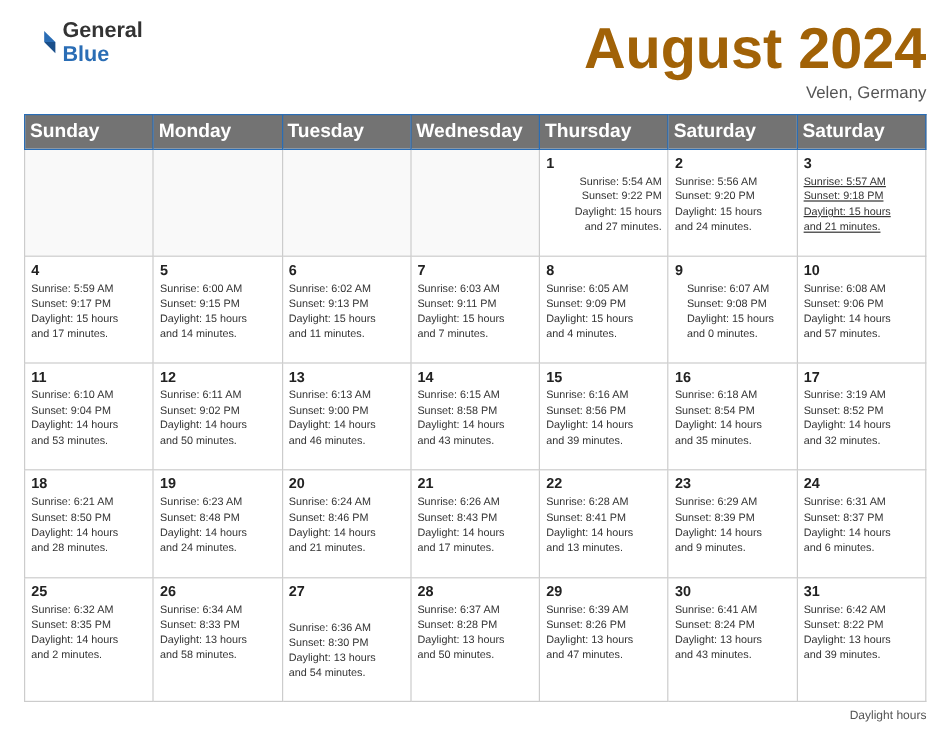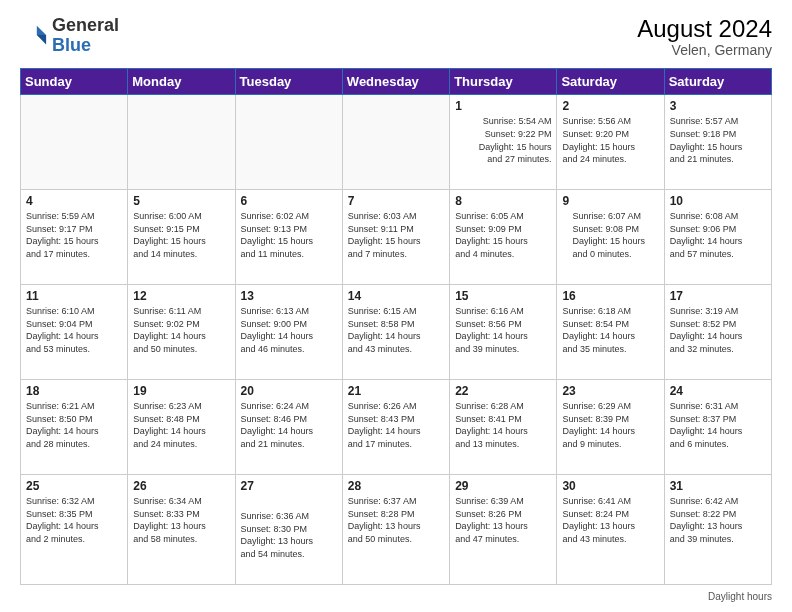--- a/index.html
+++ b/index.html
@@ -36,39 +36,39 @@
     .logo-general { color: #333; }
     .logo-blue { color: #2a6db5; }
     .logo-icon {
       width: 28px;
       height: 28px;
     }
     .title-block {
       text-align: right;
     }
     .month-title {
-      font-size: 24px;
-      font-weight: normal;
-      color: #000000;
+      font-size: 48px;
+      font-weight: bold;
+      color: #a16207;
       line-height: 1.1;
     }
     .location {
       font-size: 14px;
       color: #555;
     }
     .calendar-table {
       width: 100%;
       border-collapse: collapse;
       flex: 1;
       table-layout: fixed;
     }
     .calendar-table th {
-      background: #4c1d95;
+      background: #737373;
       color: #fff;
-      font-size: 13px;
+      font-size: 16px;
       font-weight: bold;
       padding: 5px 4px;
       text-align: left;
       border: 1px solid #2a6db5;
     }
     .calendar-table td {
       border: 1px solid #ccc;
       vertical-align: top;
       padding: 4px 5px;
       font-size: 9.5px;
@@ -146,21 +146,21 @@
           </td>
           <td>
             <div class="day-number">2</div>
             <div class="day-info" style="white-space: pre-line;">Sunrise: 5:56 AM
 Sunset: 9:20 PM
 Daylight: 15 hours
 and 24 minutes.</div>
           </td>
           <td>
             <div class="day-number">3</div>
-            <div class="day-info" style="white-space: pre-line;">Sunrise: 5:57 AM
+            <div class="day-info" style="white-space: pre-line; text-decoration: underline;">Sunrise: 5:57 AM
 Sunset: 9:18 PM
 Daylight: 15 hours
 and 21 minutes.</div>
           </td>
         </tr>
         <tr>
           <td>
             <div class="day-number">4</div>
             <div class="day-info" style="white-space: pre-line;">Sunrise: 5:59 AM
 Sunset: 9:17 PM

